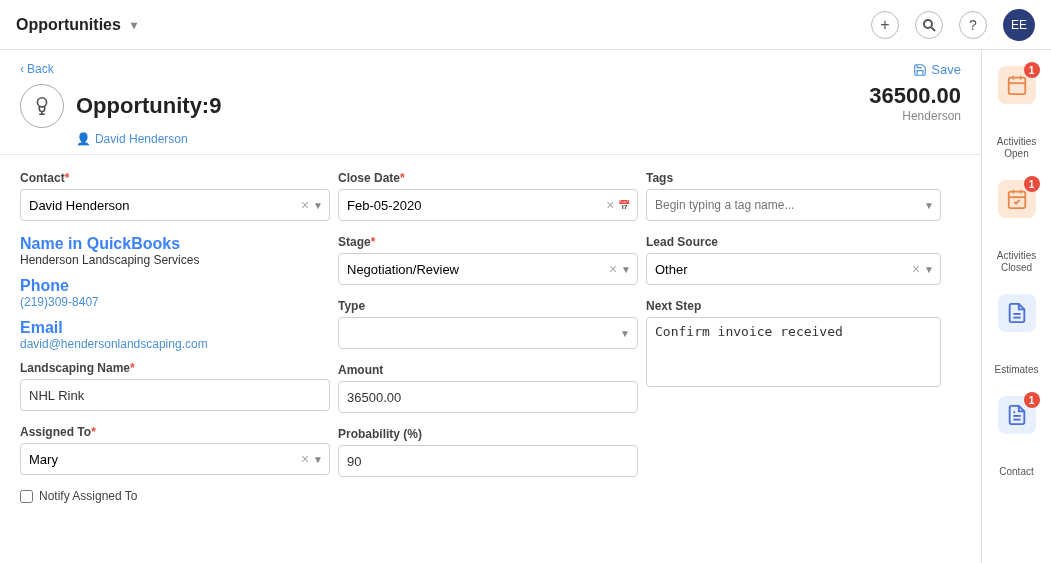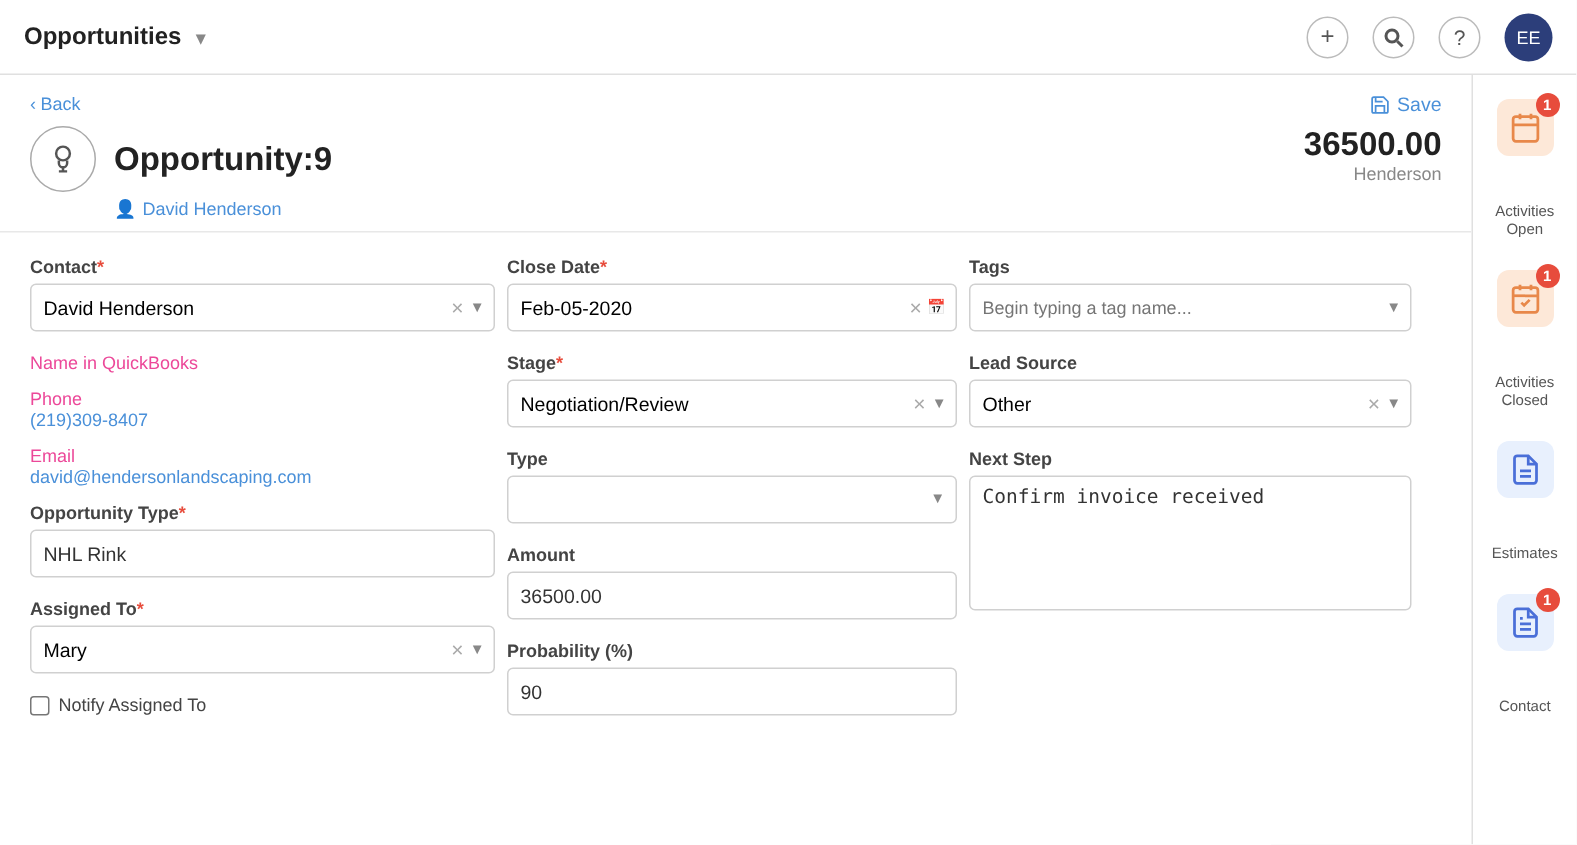--- a/index.html
+++ b/index.html
@@ -49,21 +49,21 @@
     .select-wrapper select { width: 100%; height: 32px; border: 1px solid #d0d0d0; border-radius: 4px; padding: 0 28px 0 8px; font-size: 13px; color: #333; background: #fff; appearance: none; outline: none; cursor: pointer; }
     .select-arrow { position: absolute; right: 8px; top: 50%; transform: translateY(-50%); pointer-events: none; color: #888; font-size: 10px; }
 
     .select-with-clear { position: relative; display: flex; align-items: center; border: 1px solid #d0d0d0; border-radius: 4px; background: #fff; height: 32px; }
     .select-with-clear-input { flex: 1; border: none; outline: none; padding: 0 8px; font-size: 13px; background: transparent; }
     .select-with-clear-actions { display: flex; align-items: center; gap: 4px; padding-right: 6px; }
     .clear-btn { color: #aaa; font-size: 14px; cursor: pointer; line-height: 1; background: none; border: none; }
     .dropdown-btn { color: #888; font-size: 10px; cursor: pointer; background: none; border: none; }
     .link-text { color: #4a90d9; font-size: 12px; cursor: pointer; }
 
-    .textarea-control { width: 100%; height: 90px; border: 1px solid #d0d0d0; border-radius: 4px; padding: 6px 8px; font-size: 13px; color: #333; background: #fff; outline: none; resize: none; }
+    .textarea-control { width: 100%; height: 70px; border: 1px solid #d0d0d0; border-radius: 4px; padding: 6px 8px; font-size: 13px; color: #333; background: #fff; outline: none; resize: none; }
 
     .checkbox-row { display: flex; align-items: center; gap: 6px; margin-top: 4px; }
     .checkbox-row input { cursor: pointer; }
     .checkbox-label { font-size: 12px; color: #444; }
 
     
     .tags-wrapper { position: relative; display: flex; align-items: center; border: 1px solid #d0d0d0; border-radius: 4px; background: #fff; height: 32px; }
     .tags-input { flex: 1; border: none; outline: none; padding: 0 8px; font-size: 12px; color: #aaa; background: transparent; }
     .tags-arrow { padding-right: 6px; color: #888; font-size: 10px; }
 
@@ -73,21 +73,21 @@
     .sidebar-icon { width: 38px; height: 38px; border-radius: 8px; display: flex; align-items: center; justify-content: center; position: relative; margin-bottom: 4px; }
     .sidebar-icon svg { width: 22px; height: 22px; }
     .sidebar-badge { position: absolute; top: -4px; right: -4px; background: #e74c3c; color: #fff; border-radius: 50%; width: 16px; height: 16px; font-size: 10px; font-weight: 700; display: flex; align-items: center; justify-content: center; }
     .sidebar-label { font-size: 10px; color: #555; line-height: 1.2; margin-top: 28px; }
 
     .col-left { grid-column: 1; }
     .col-mid { grid-column: 2; }
     .col-right { grid-column: 3; }
 
     .info-block { margin-bottom: 10px; }
-    .info-key { font-size: 12px; font-weight: 400; color: #ec4899; }
+    .info-key { font-size: 16px; font-weight: 700; color: #3b82f6; }
     .info-val { font-size: 12px; color: #333; }
   </style>
 </head>
 <body>
 
 <div class="app-wrapper">
 
   <div class="top-nav">
     <div class="top-nav-left">
       <span>Opportunities</span>
@@ -157,35 +157,36 @@
               <input class="select-with-clear-input" type="text" value="David Henderson" style="">
               <div class="select-with-clear-actions">
                 <button class="clear-btn">×</button>
                 <button class="dropdown-btn">▼</button>
               </div>
             </div>
           </div>
 
           <div class="info-block">
             <div class="info-key">Name in QuickBooks</div>
+            <div class="info-val">Henderson Landscaping Services</div>
           </div>
 
           <div class="info-block">
             <div class="info-key">Phone</div>
             <div class="link-text">(219)309-8407</div>
           </div>
 
           <div class="info-block">
             <div class="info-key">Email</div>
             <div class="link-text">david@hendersonlandscaping.com</div>
           </div>
 
           <div class="form-group" style="margin-top:10px;">
             <label class="form-label">
-              <span>Opportunity Type</span><span class="required">*</span>
+              <span>Landscaping Name</span><span class="required">*</span>
             </label>
             <input class="form-control" type="text" value="NHL Rink" style="">
           </div>
 
           <div class="form-group">
             <label class="form-label">
               <span>Assigned To</span><span class="required">*</span>
             </label>
             <div class="select-with-clear">
               <input class="select-with-clear-input" type="text" value="Mary" style="">

